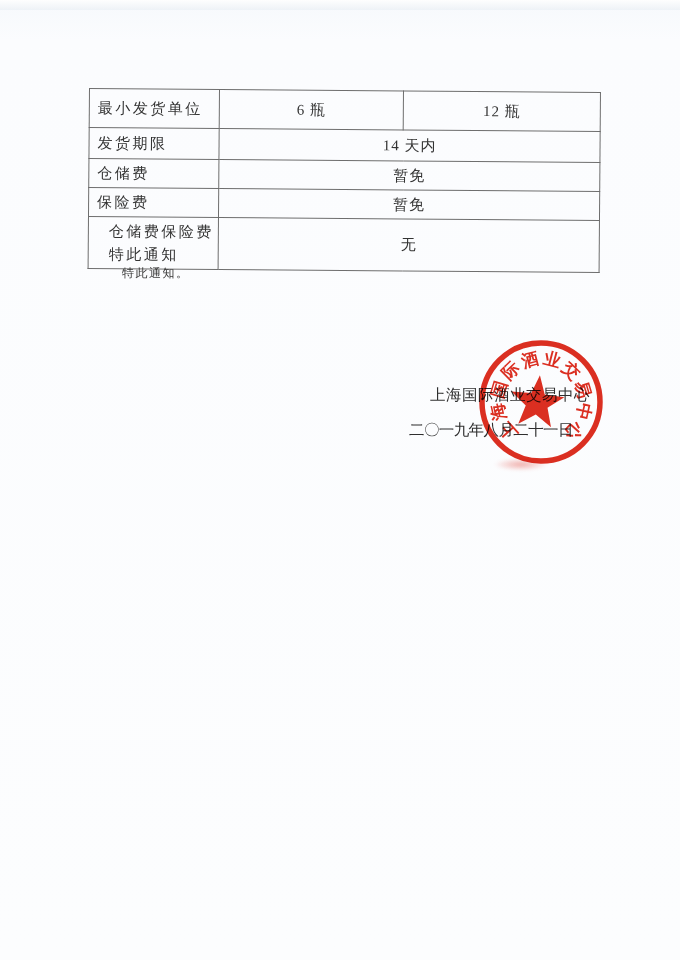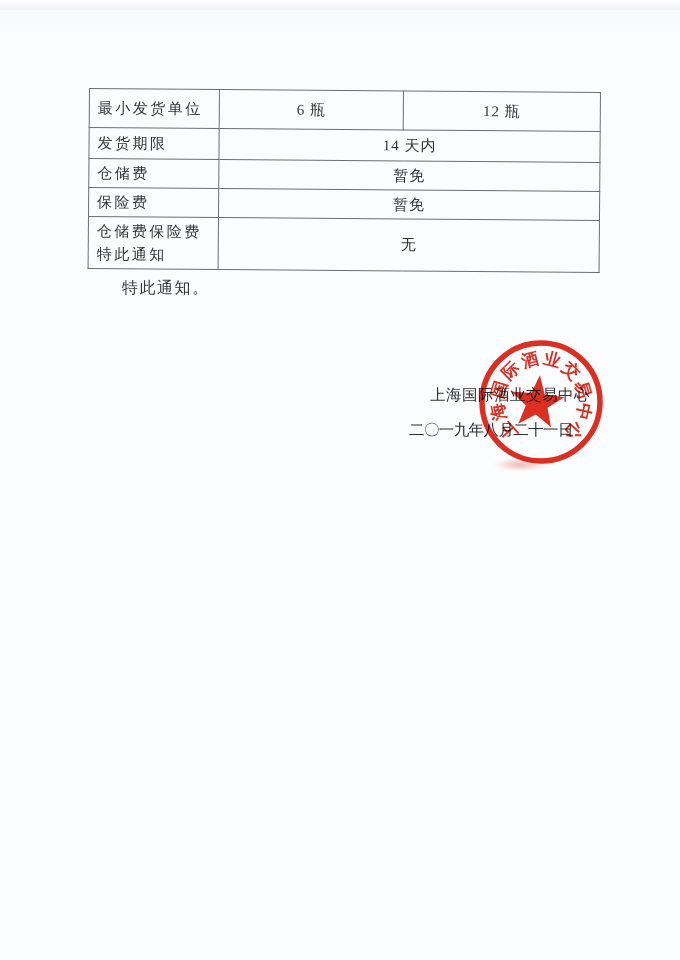--- a/index.html
+++ b/index.html
@@ -42,26 +42,26 @@
     text-align: left;
     padding-left: 8px;
     letter-spacing: 2.5px;
   }
   .doc-table td.val { text-align: center; letter-spacing: 1px; }
   tr.r1 { height: 39px; }
   tr.r2 { height: 31px; }
   tr.r3 { height: 29px; }
   tr.r4 { height: 29px; }
   tr.r5 { height: 52px; }
-  .lbl-line { display: block; line-height: 1.5; }
+  .lbl-line { display: block; line-height: 1.5; margin-left: 12px; }
 
   
   .notice {
-    position: absolute; left: 122px; top: 278px;
-    font-size: 16px; letter-spacing: 1.5px; color: #343434;
+    position: absolute; left: 122px; top: 265px;
+    font-size: 12px; letter-spacing: 1.5px; color: #343434;
   }
   .sig-org {
     position: absolute; left: 430px; top: 385px;
     font-size: 15.5px; letter-spacing: 0.5px; color: #2f2f2f;
     white-space: nowrap;
   }
   .sig-date {
     position: absolute; left: 409px; top: 420px;
     font-size: 15.5px; letter-spacing: -0.6px; color: #2f2f2f;
     white-space: nowrap;

